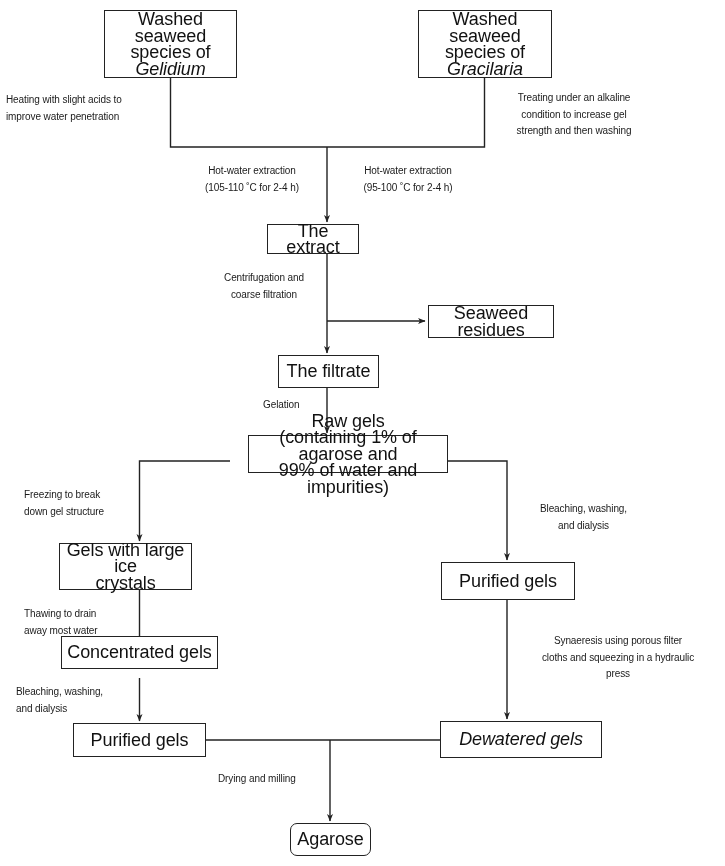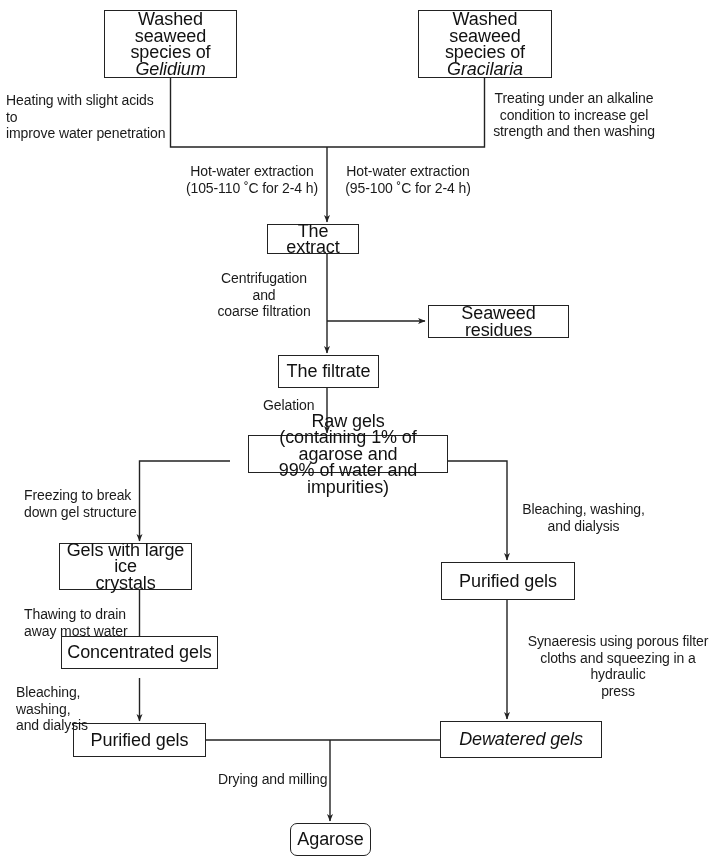--- a/index.html
+++ b/index.html
@@ -39,21 +39,21 @@
   }
   .node .inner {
     padding: 0 4px;
   }
   .node i, .ital {
     font-style: italic;
   }
   .edge-label {
     position: absolute;
     color: #111111;
-    font-size: 14px;
+    font-size: 10px;
     line-height: 16.5px;
     letter-spacing: -0.1px;
     white-space: pre-line;
     color: #1a1a1a;
   }
   .lbl-left   { text-align: left; }
   .lbl-center { text-align: center; }
 </style>
 </head>
 <body>
@@ -93,21 +93,21 @@
       </div>
       <div class="node" style="left: 418px; top: 10px; width: 134px; height: 68px;">
         <div class="inner">
           <div>Washed seaweed</div>
           <div><span>species of </span><span class="ital">Gracilaria</span></div>
         </div>
       </div>
       <div class="node" style="left: 267px; top: 224px; width: 92px; height: 30px;">
         <div class="inner" style="white-space: pre-line;">The extract</div>
       </div>
-      <div class="node" style="left: 428px; top: 305px; width: 141px; height: 33px;">
+      <div class="node" style="left: 428px; top: 305px; width: 126px; height: 33px;">
         <div class="inner" style="white-space: pre-line;">Seaweed residues</div>
       </div>
       <div class="node" style="left: 278px; top: 355px; width: 101px; height: 33px;">
         <div class="inner" style="white-space: pre-line; text-align: right;">The filtrate</div>
       </div>
       <div class="node" style="left: 248px; top: 435px; width: 200px; height: 38px;">
         <div class="inner" style="white-space: pre-line;">Raw gels
 (containing 1% of agarose and
 99% of water and impurities)</div>
       </div>

